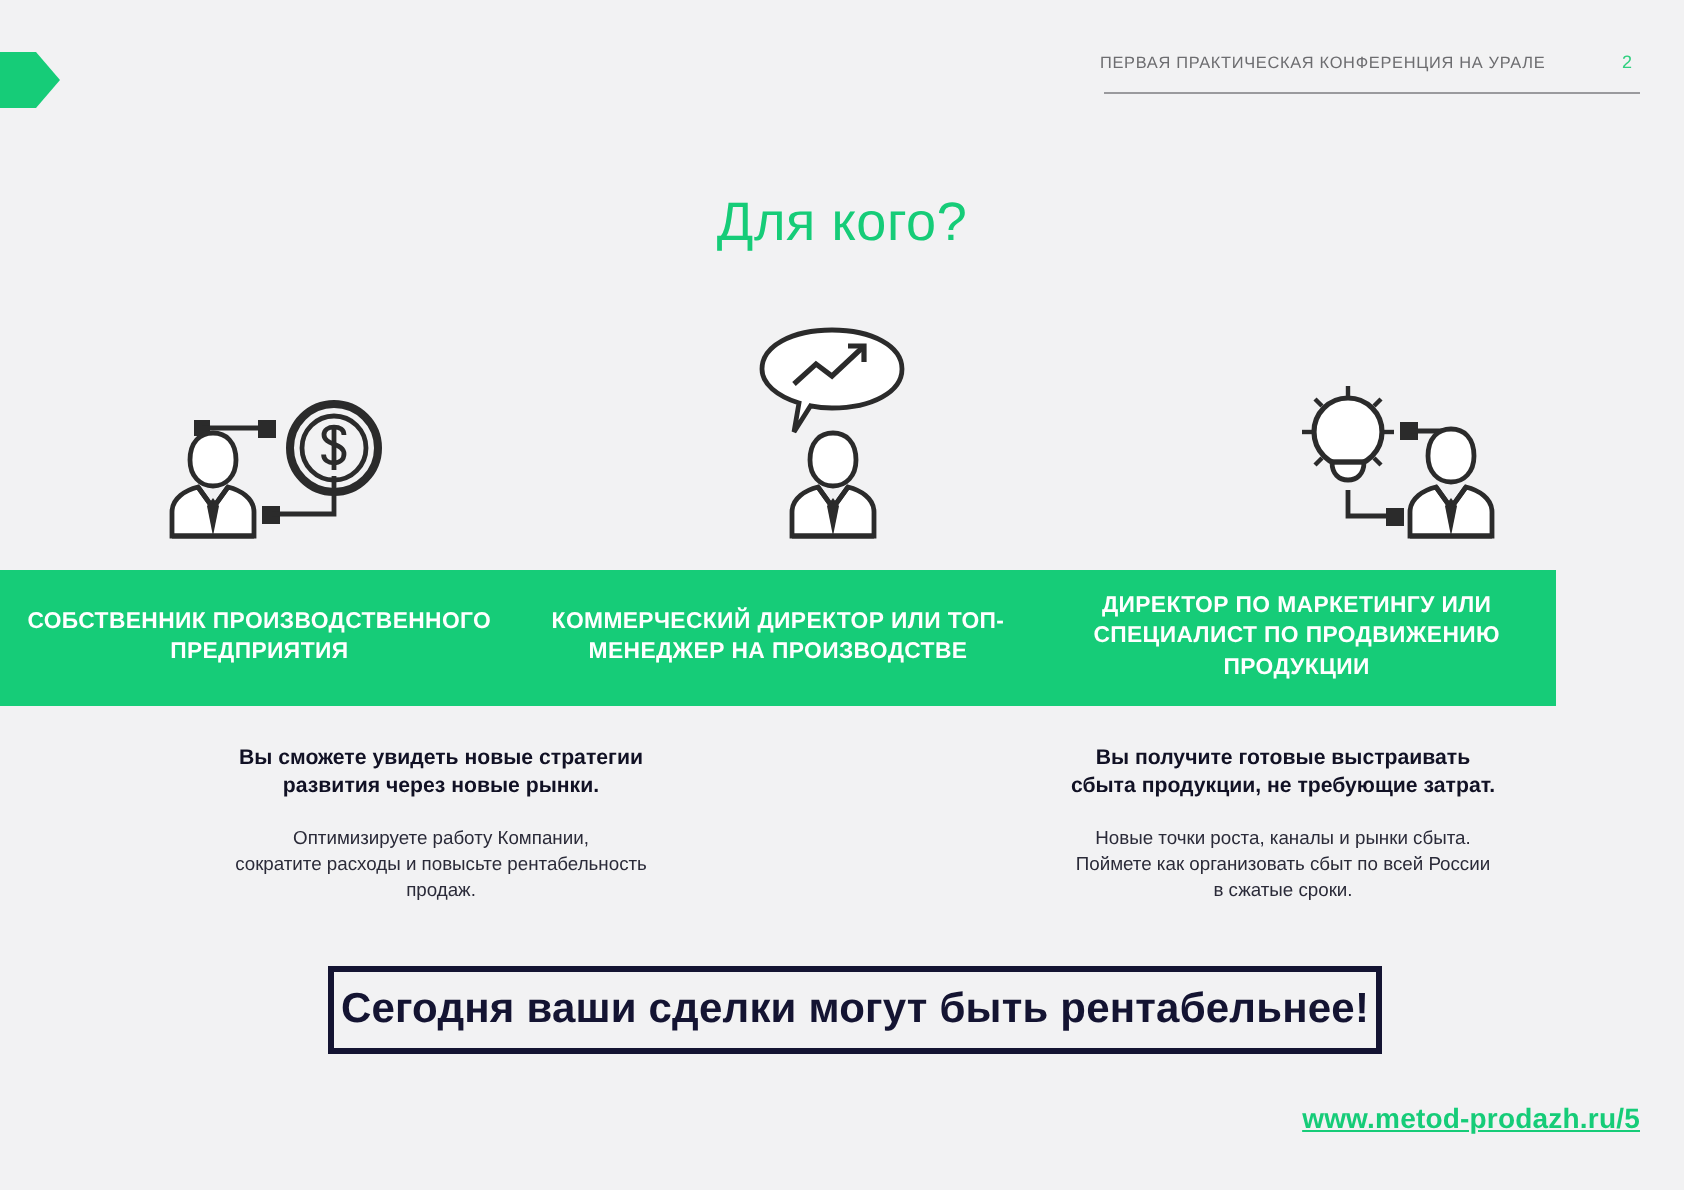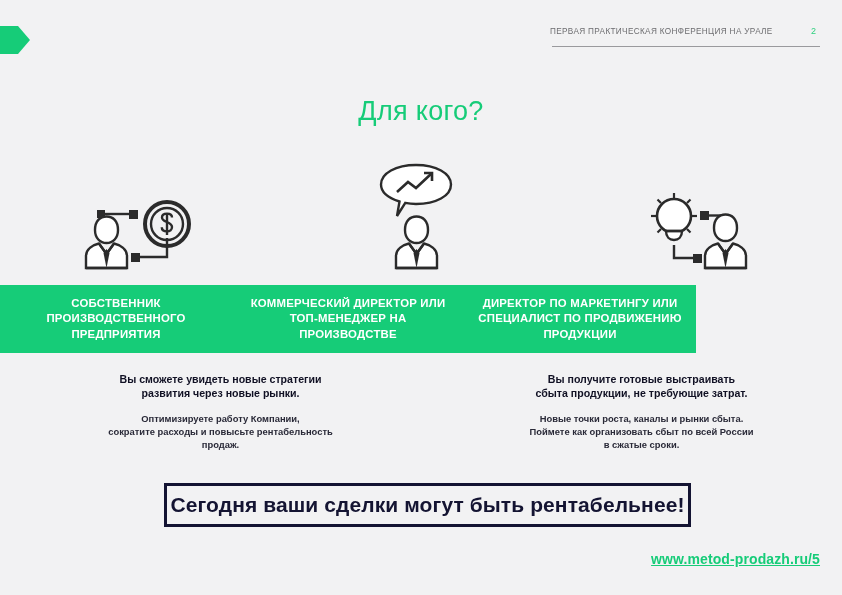--- a/index.html
+++ b/index.html
@@ -89,21 +89,21 @@
     justify-content: center;
     position: relative;
   }
   .icon-cell svg { display: block; }
 
   
   #green-banner {
     position: absolute;
     top: 285px;
     left: 0;
-    width: 696px;
+    width: 778px;
     height: 68px;
     background: #16cc78;
     display: flex;
     align-items: center;
   }
   .banner-cell {
     flex: 1 1 0;
     text-align: center;
     color: #ffffff;
     font-size: 11.4px;
@@ -134,21 +134,21 @@
   .body-head {
     font-size: 10.6px;
     font-weight: bold;
     line-height: 14px;
     color: #111124;
     white-space: pre-line;
   }
   .body-sub {
     margin-top: 12px;
     font-size: 9.4px;
-    font-weight: 700;
+    font-weight: 400;
     line-height: 13px;
     color: #2a2a38;
     white-space: pre-line;
   }
 
   
   #cta-box {
     position: absolute;
     left: 164px;
     top: 483px;

